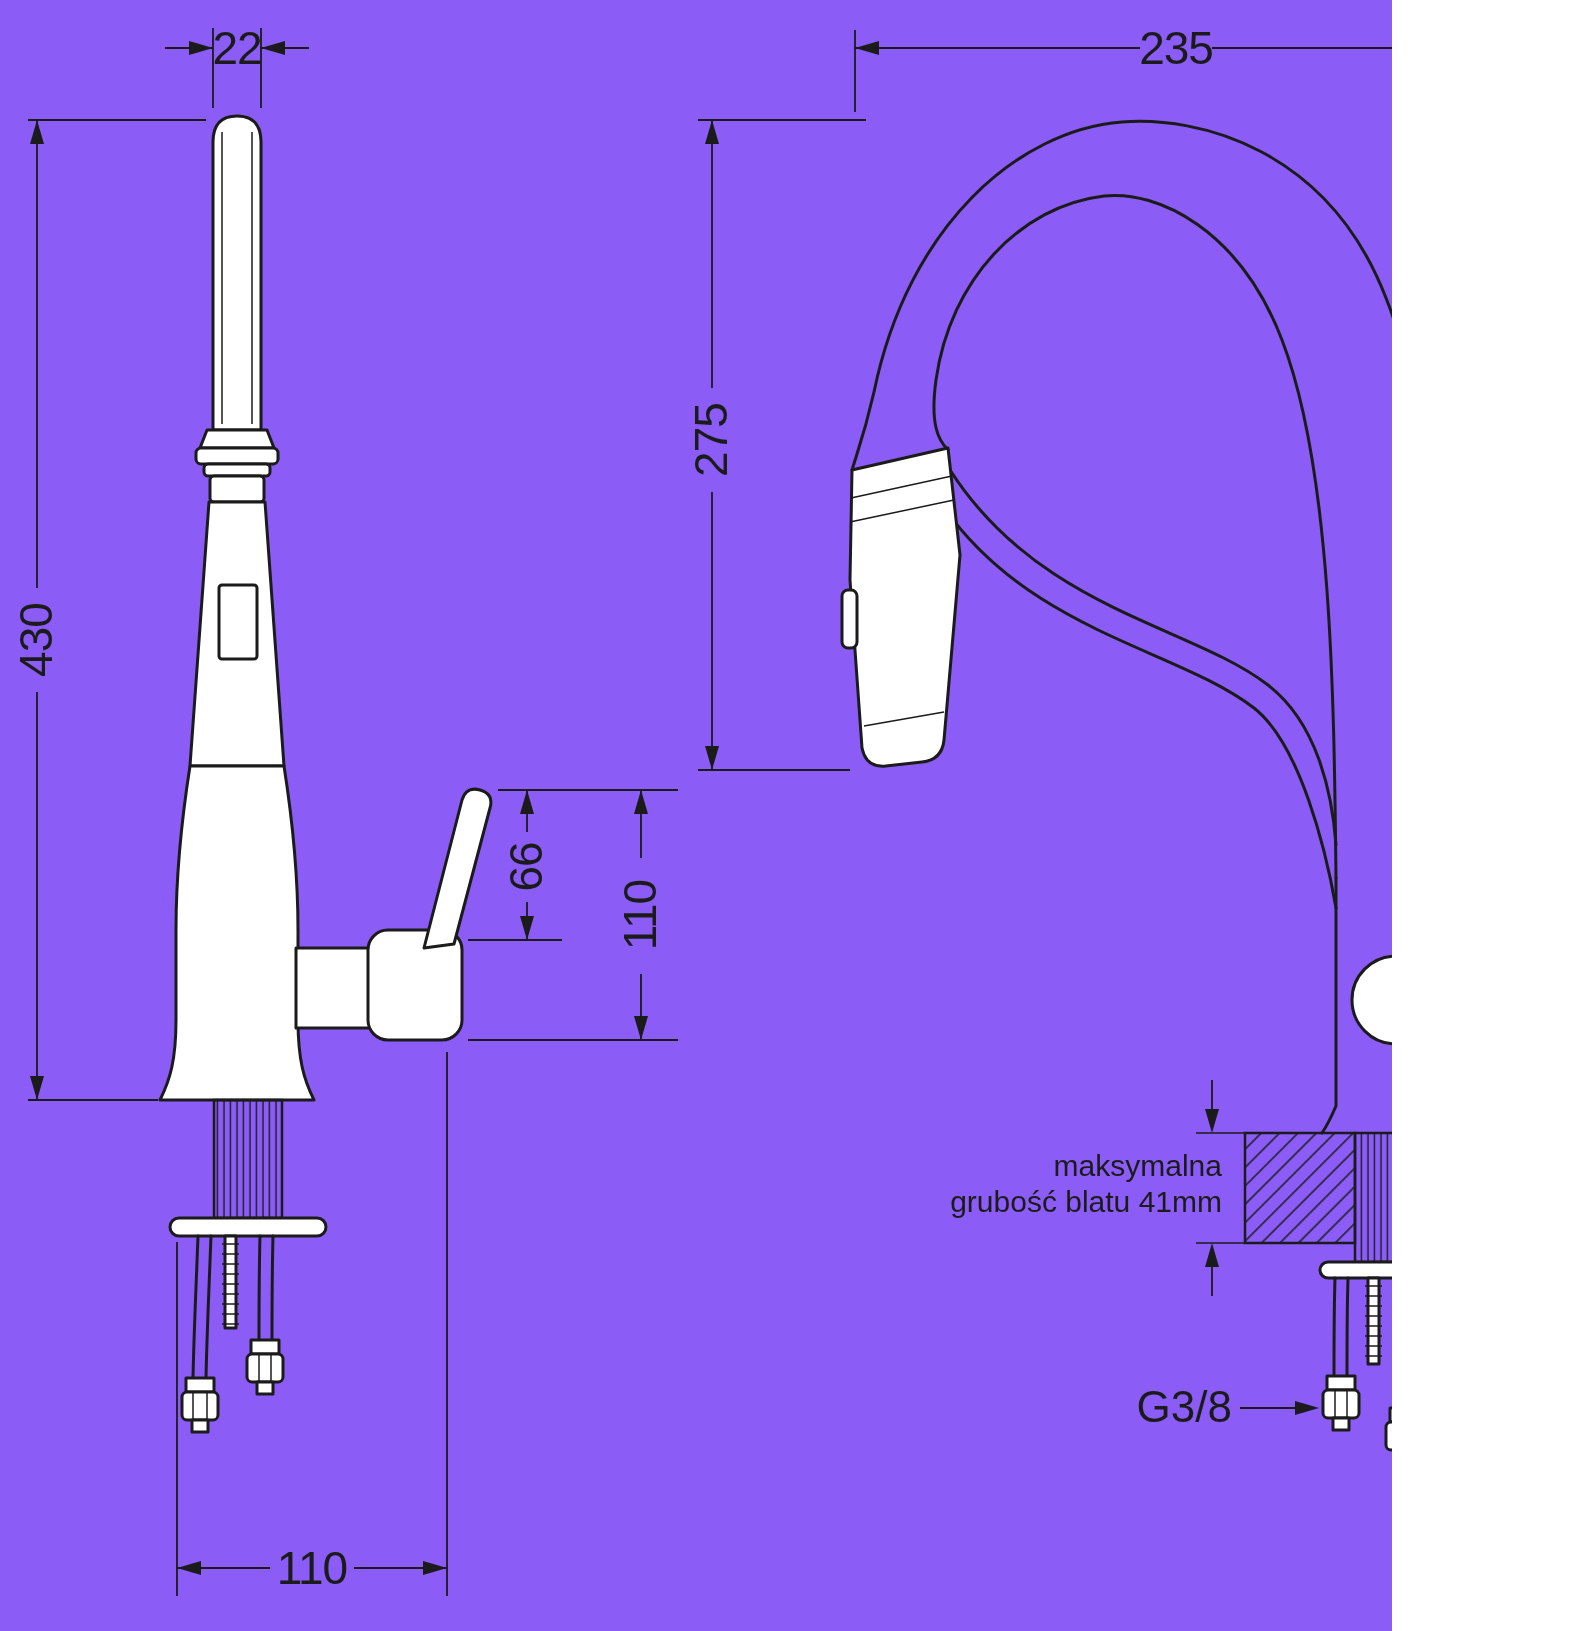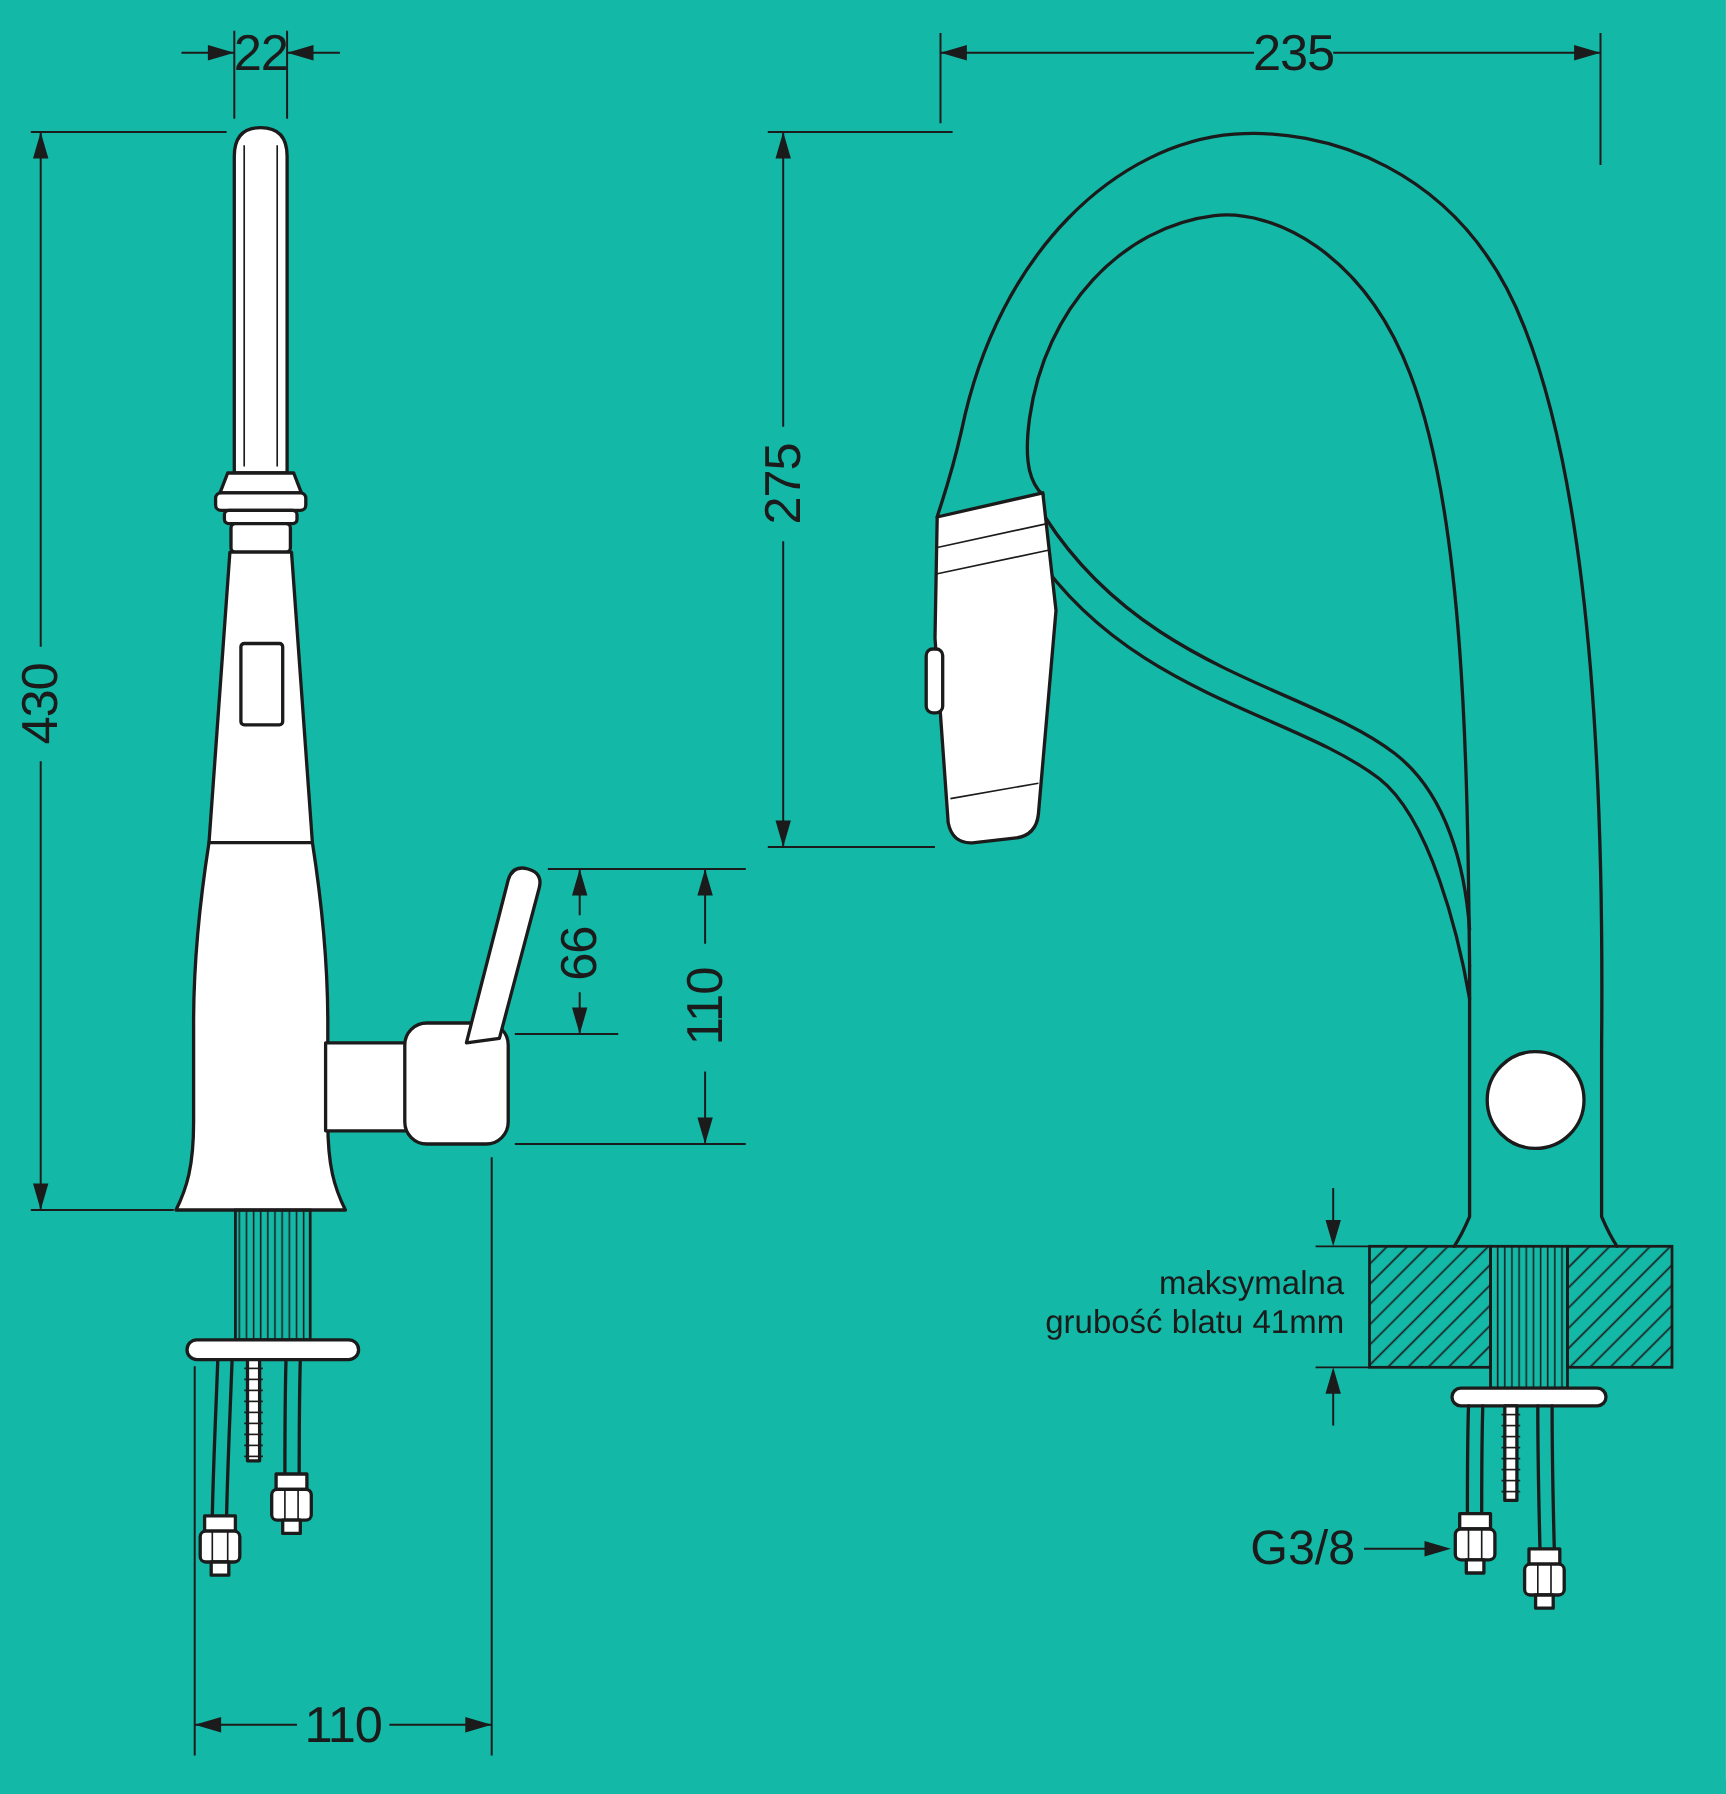--- a/index.html
+++ b/index.html
@@ -1,16 +1,16 @@
 <!DOCTYPE html>
 <html><head>
 <meta charset="utf-8">
 <style>
   html,body { margin:0; padding:0; background:#ffffff; }
-  .canvas { position:relative; width:1569px; height:1631px; background:#14b8a6; overflow:hidden; }
+  .canvas { position:relative; width:1392px; height:1631px; background:#8b5cf6; overflow:hidden; }
   svg { display:block; }
   
   .o  { fill:#ffffff; stroke:#1b1b1b; stroke-width:3; stroke-linejoin:round; stroke-linecap:round; }
   .s  { fill:none;    stroke:#1b1b1b; stroke-width:3; stroke-linejoin:round; stroke-linecap:round; }
   
   .t  { fill:none; stroke:#1b1b1b; stroke-width:1.8; stroke-linecap:butt; }
   .x  { fill:none; stroke:#1b1b1b; stroke-width:1.5; }
   .ar { fill:#1b1b1b; stroke:none; }
   text { fill:#1b1b1b; font-family:"Liberation Sans", sans-serif; }
   .dim  { font-size:46px; letter-spacing:-1px; }

